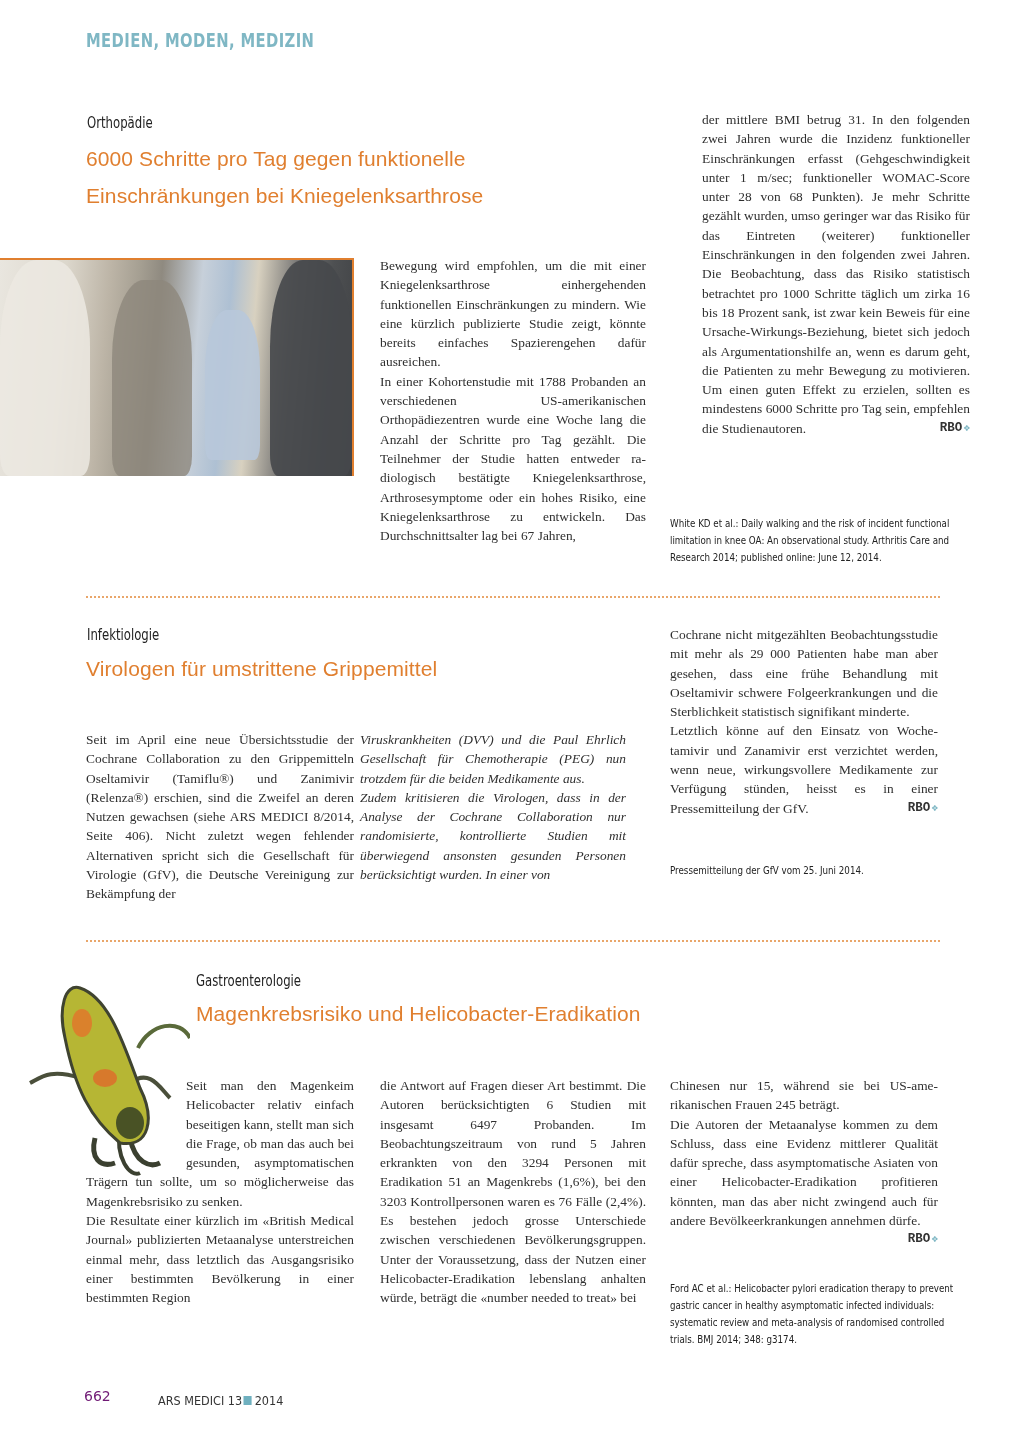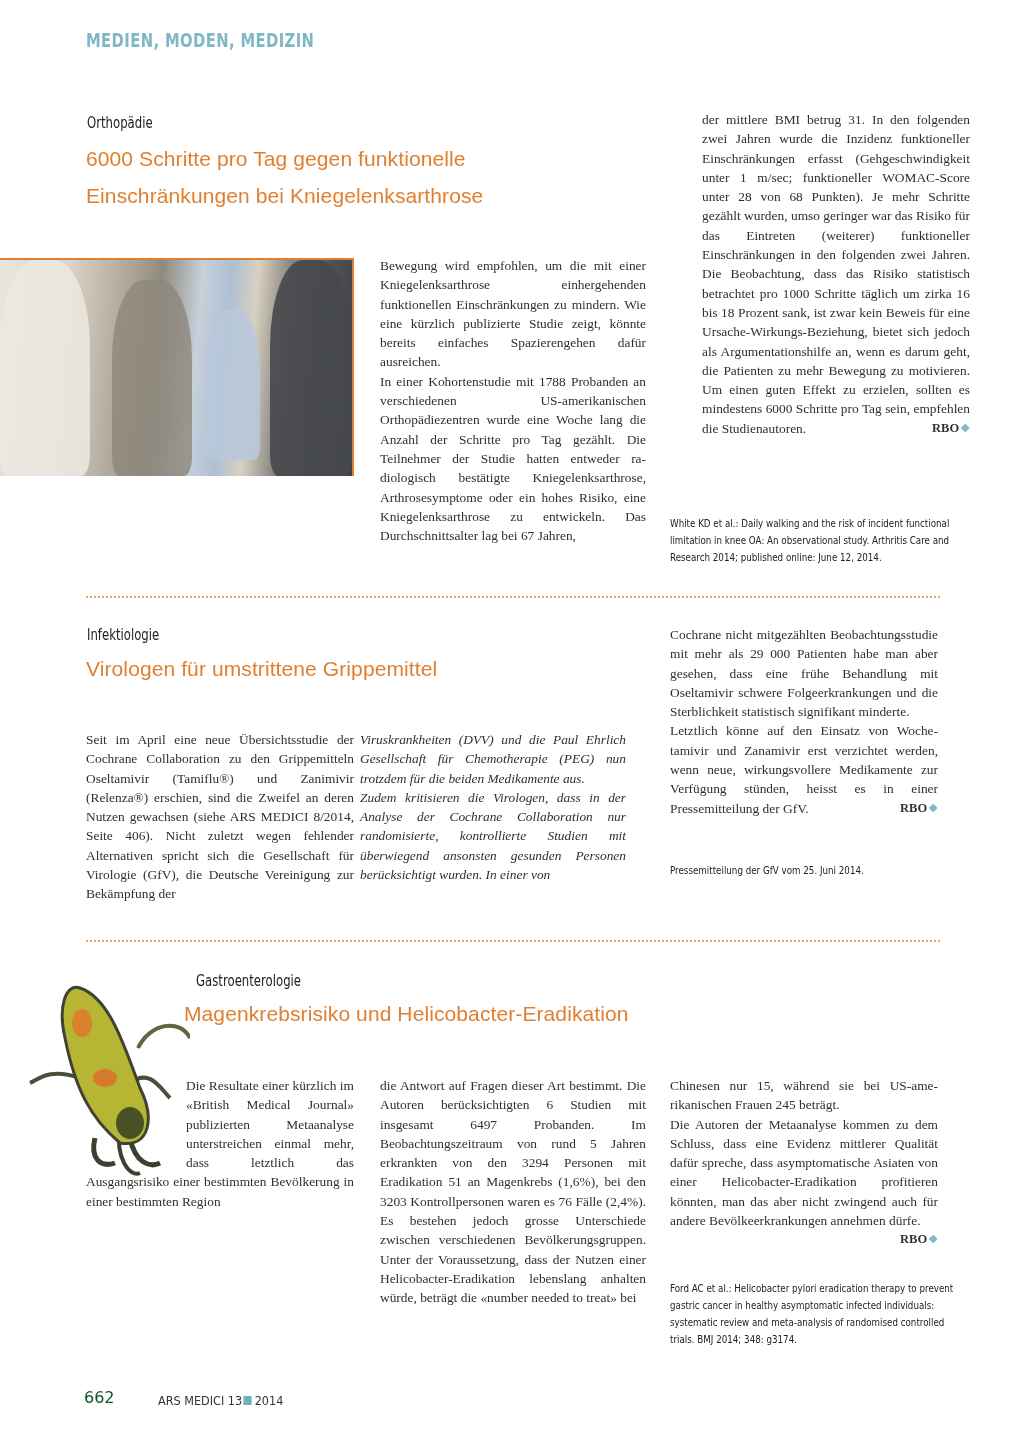--- a/index.html
+++ b/index.html
@@ -4,28 +4,28 @@
 <style>
   html, body { margin:0; padding:0; background:#ffffff; }
   body { width:1024px; height:1448px; position:relative; overflow:hidden; font-family:"DejaVu Serif", serif; color:#2b2b2b; }
   .abs { position:absolute; }
   .section-header { left:86px; top:28px; font-family:"DejaVu Sans Condensed","DejaVu Sans", sans-serif; font-stretch:condensed; font-size:20px; font-weight:bold; letter-spacing:0.5px; color:#7fb7c4; transform:scaleX(0.82); transform-origin:left top; white-space:nowrap; }
   .kicker { font-family:"DejaVu Sans", sans-serif; font-size:15px; color:#222; transform:scaleX(0.78); transform-origin:left top; white-space:nowrap; }
   .headline { font-family:"Liberation Sans", sans-serif; font-size:21px; color:#e07f2f; line-height:37px; white-space:nowrap; letter-spacing:0.1px; }
   .col { font-family:"Liberation Serif", serif; font-size:13.4px; line-height:19.3px; color:#2f2f2f; text-align:justify; hyphens:manual; }
   .col p { margin:0; }
   .ref { font-family:"DejaVu Sans", sans-serif; font-size:11.2px; line-height:17px; color:#222; transform:scaleX(0.78); transform-origin:left top; width:370px; }
-  .rbo { font-family:Liberation Serif, serif; font-weight:bold; font-size:12.5px; color:#333; float:right; }
+  .rbo { font-family:Liberation Mono, monospace; font-weight:bold; font-size:12.5px; color:#333; float:right; }
   .rbo .dia { color:#7fb7c4; font-size:11px; margin-left:1px; }
   .divider { left:86px; width:854px; height:0; border-top:2px dotted #e9a66a; }
   .photo { left:0; top:258px; width:352px; height:216px; border-top:2px solid #e07f2f; border-right:2px solid #e07f2f; overflow:hidden;
            background: linear-gradient(95deg, #e9e6df 0%, #dcd7cc 18%, #bdb5a7 30%, #a59f92 38%, #8f8a80 44%, #c7d0da 55%, #aec0d3 63%, #d8d1c0 70%, #7b7a78 80%, #4e5052 90%, #3f4144 100%); }
   .photo .leg { position:absolute; border-radius:40% 40% 10% 10%; }
   .bug { left:20px; top:968px; width:170px; height:210px; }
-  .footer-page { left:84px; top:1388px; font-family:"DejaVu Sans", sans-serif; font-size:16px; color:#14532d; }
+  .footer-page { left:84px; top:1388px; font-family:"DejaVu Sans", sans-serif; font-size:14px; color:#701a75; }
   .footer-mag { left:158px; top:1393px; font-family:"DejaVu Sans", sans-serif; font-size:12.5px; color:#333; transform:scaleX(0.9); transform-origin:left top; white-space:nowrap; }
   .footer-mag .sq { display:inline-block; width:9px; height:9px; background:#6fb0bf; margin:0 3px 0 2px; vertical-align:0px; }
 </style>
 </head>
 <body>
 
 <div class="abs section-header">MEDIEN, MODEN, MEDIZIN</div>
 
 <div>
   <div class="abs kicker" style="left:87px; top:114px;">Orthopädie</div>
@@ -86,26 +86,27 @@
     <path d="M75 170 C 70 190, 80 200, 95 195" stroke="#3b4030" stroke-width="5" fill="none"></path>
     <path d="M110 170 C 115 195, 130 200, 140 195" stroke="#3b4030" stroke-width="5" fill="none"></path>
     <path d="M100 160 C 95 190, 110 210, 120 205" stroke="#3b4030" stroke-width="4" fill="none"></path>
     <path d="M60 20 C 45 15, 38 40, 45 70 C 55 120, 70 150, 100 175 C 130 180, 135 150, 120 120 C 105 80, 90 30, 60 20 Z" fill="#b6b634" stroke="#3f4330" stroke-width="3"></path>
     <ellipse cx="62" cy="55" rx="10" ry="14" fill="#e0782c" opacity=".85"></ellipse>
     <ellipse cx="85" cy="110" rx="12" ry="9" fill="#e06a2a" opacity=".8"></ellipse>
     <ellipse cx="110" cy="155" rx="14" ry="16" fill="#2e3a22" opacity=".8"></ellipse>
   </svg>
 
   <div class="abs kicker" style="left:196px; top:972px;">Gastroenterologie</div>
-  <div class="abs headline" style="left:184px; top:995px;">
+  <div class="abs headline" style="left:196px; top:995px;">
     <div>Magenkrebsrisiko und Helicobacter-Eradikation</div>
   </div>
 
   <div class="abs col" style="left:86px; top:1076px; width:268px;">
     <div style="float:left; width:100px; height:96px;"></div>
+    <p>Seit man den Magenkeim Helicobacter relativ ein­fach beseitigen kann, stellt man sich die Frage, ob man das auch bei gesunden, asymptomatischen Trägern tun sollte, um so möglicherweise das Magenkrebsrisiko zu senken.</p>
     <p>Die Resultate einer kürzlich im «British Medical Journal» publizierten Metaana­lyse unterstreichen einmal mehr, dass letzt­lich das Ausgangsrisiko einer bestimmten Bevölkerung in einer bestimmten Region</p>
   </div>
   <div class="abs col" style="left:380px; top:1076px; width:266px;">
     <p>die Antwort auf Fragen dieser Art be­stimmt. Die Autoren berücksichtigten 6 Studien mit insgesamt 6497 Probanden. Im Beobachtungszeitraum von rund 5 Jah­ren erkrankten von den 3294 Personen mit Eradikation 51 an Magenkrebs (1,6%), bei den 3203 Kontrollpersonen waren es 76 Fälle (2,4%). Es bestehen jedoch grosse Unterschiede zwischen verschiedenen Be­völkerungsgruppen. Unter der Vorausset­zung, dass der Nutzen einer Helicobacter-Eradikation lebenslang anhalten würde, beträgt die «number needed to treat» bei</p>
   </div>
   <div class="abs col" style="left:670px; top:1076px; width:268px;">
     <p>Chinesen nur 15, während sie bei US-ame­rikanischen Frauen 245 beträgt.</p>
     <p><span>Die Autoren der Metaanalyse kommen zu dem Schluss, dass eine Evidenz mittlerer Qualität dafür spreche, dass asymptomati­sche Asiaten von einer Helicobacter-Eradi­kation profitieren könnten, man das aber nicht zwingend auch für andere Bevölke­erkrankungen annehmen dürfe.</span>
       <span class="rbo"><span>RBO</span><span class="dia">❖</span></span></p>
   </div>

